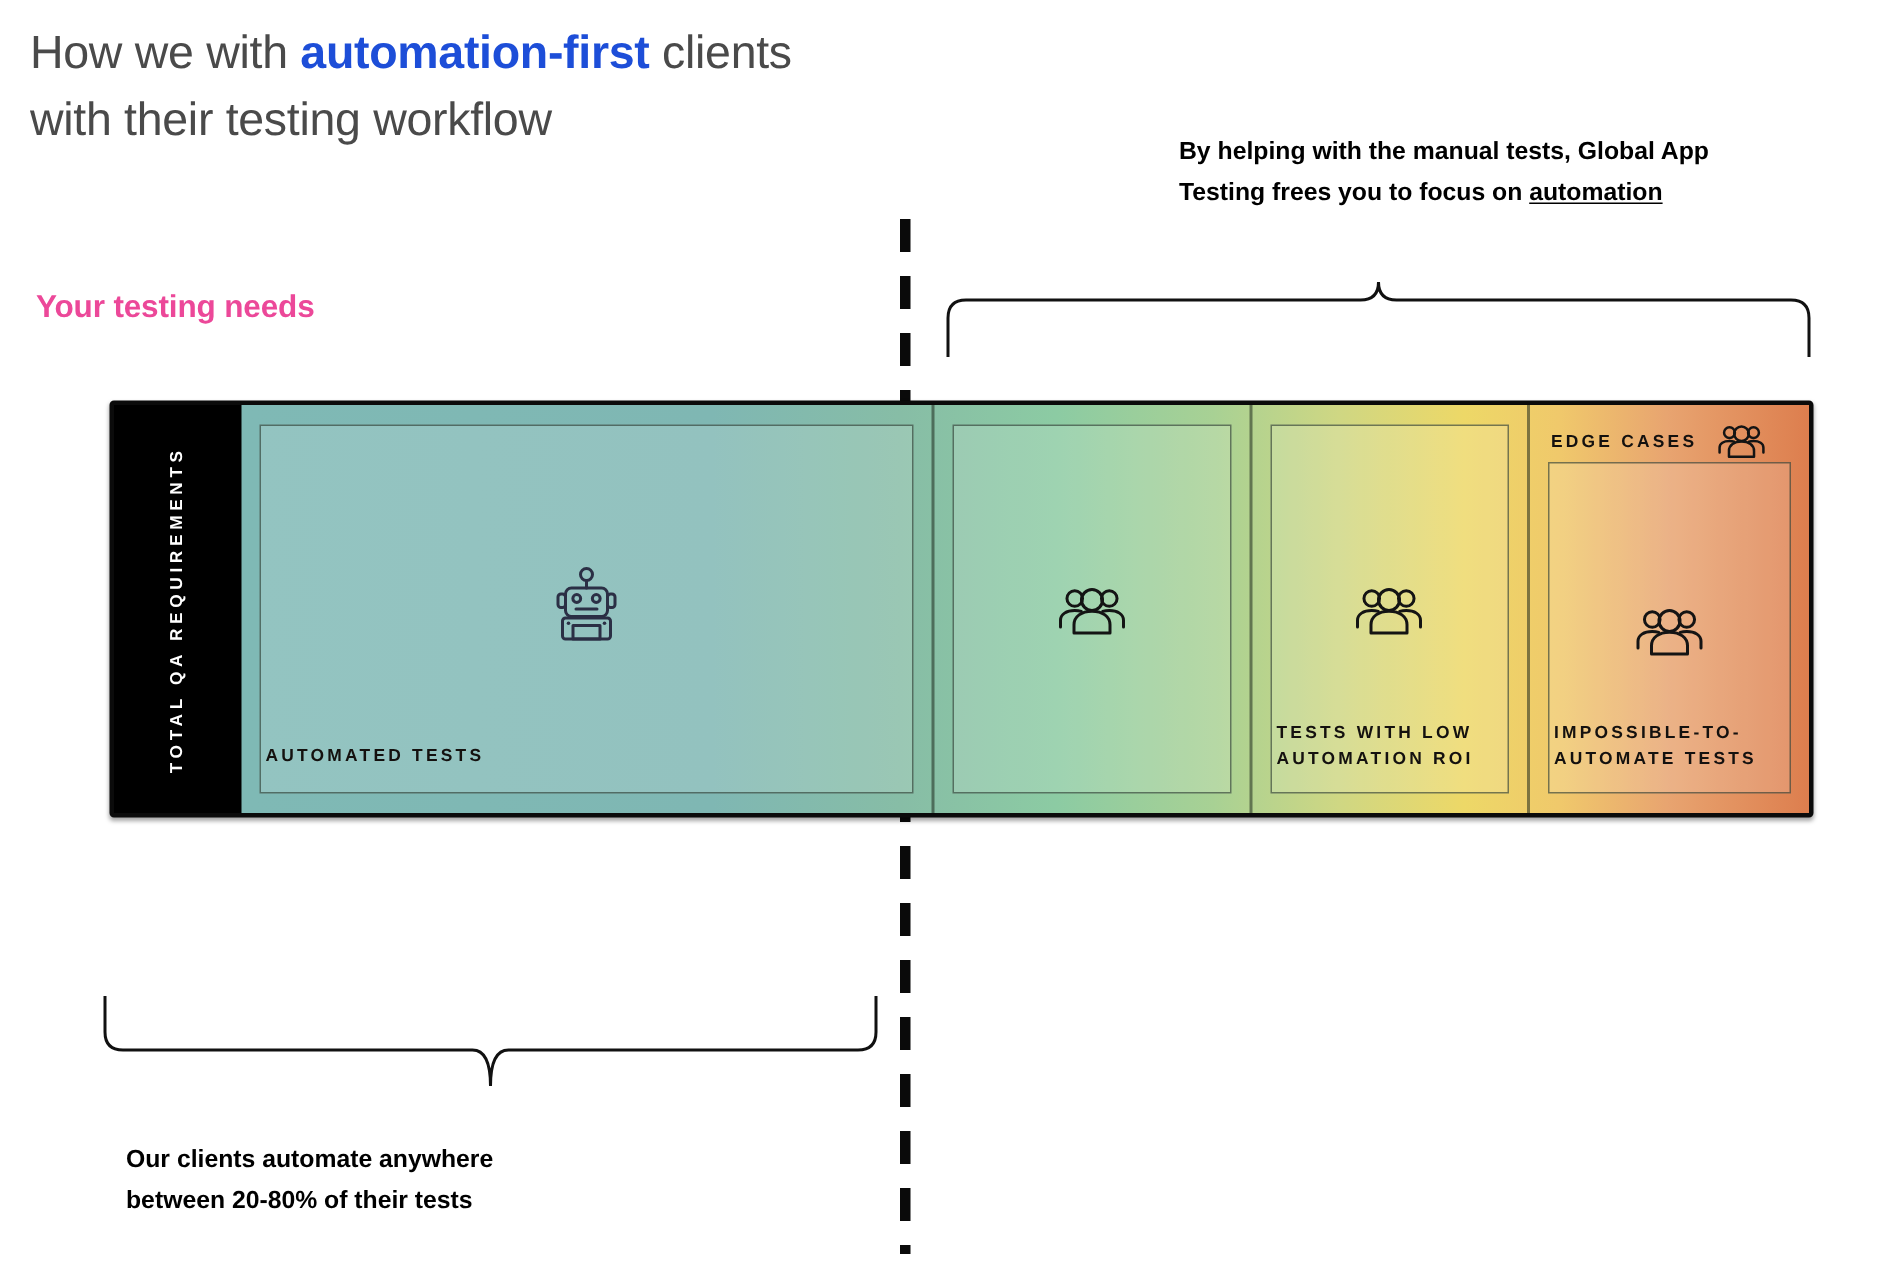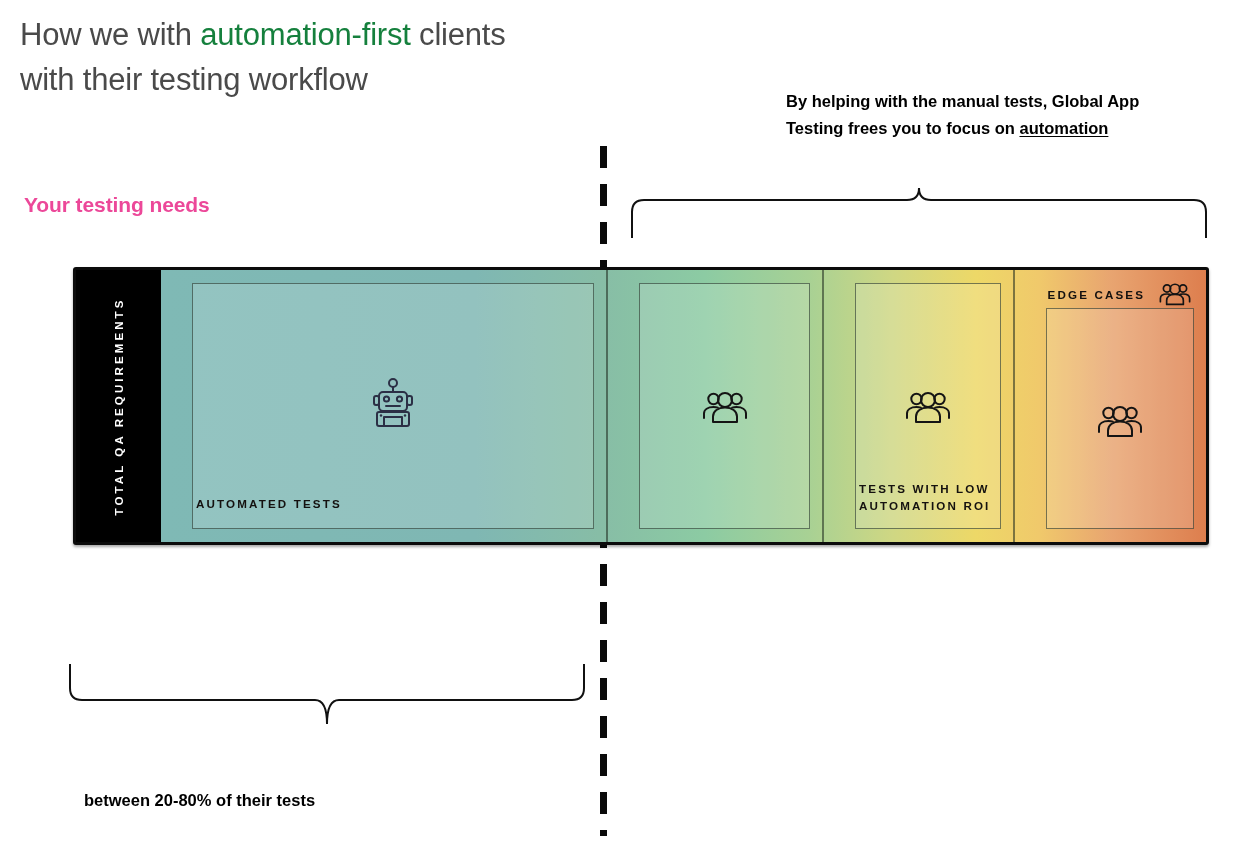--- a/index.html
+++ b/index.html
@@ -10,21 +10,21 @@
     -webkit-font-smoothing:antialiased;
   }
   .abs{position:absolute;}
 
   
   #title{
     left:20px;top:12px;width:700px;
     font-size:31px;line-height:45px;color:#4a4a4a;font-weight:400;
     letter-spacing:-0.2px;
   }
-  #title .em{font-weight:400;color:#15803d;}
+  #title .em{font-weight:700;color:#1d4ed8;}
 
   
   #top-note{
     left:762px;top:88px;width:480px;
     font-size:16.5px;line-height:27px;font-weight:700;color:#000;margin-left:24px;
   }
   #top-note .ul{text-decoration:underline;text-underline-offset:2px;}
 
   
   #needs-heading{
@@ -83,21 +83,20 @@
       #edd867 78%,
       #f0c96b 84%,
       #e8a470 91%,
       #dd7e4e 100%);
     display:flex;
   }
   .panel{
     position:relative;height:100%;
     box-sizing:border-box;
     border-right:2px solid rgba(30,40,30,.55);
-    margin-left:19px;
   }
   .panel:last-child{border-right:none;}
   .inner{
     position:absolute;left:12px;right:12px;top:13px;bottom:13px;
     border:1.6px solid rgba(40,55,45,.62);
     background:rgba(255,255,255,.16);
     box-sizing:border-box;
   }
   .panel.edge .inner{top:38px;}
   .panel-label{
@@ -143,21 +142,21 @@
 
 <svg class="abs" id="brace-top" viewBox="0 0 578 52" fill="none">
   <path d="M2,52 L2,26 Q2,14 14,14 L277,14 Q289,14 289,2 Q289,14 301,14 L564,14 Q576,14 576,26 L576,52" stroke="#111" stroke-width="2" fill="none" stroke-linecap="round"></path>
 </svg>
 
 <svg class="abs" id="brace-bottom" viewBox="0 0 518 62" fill="none">
   <path d="M2,0 L2,24 Q2,36 14,36 L247,36 Q259,36 259,60 Q259,36 271,36 L504,36 Q516,36 516,24 L516,0" stroke="#111" stroke-width="2" fill="none" stroke-linecap="round"></path>
 </svg>
 
 <div class="abs" id="bottom-note">
-  <br>
+  <span>Our clients automate anywhere</span><br>
   <span>between 20-80% of their tests</span>
 </div>
 
 <div class="abs" id="bar">
 
   <div class="abs" id="total-col">
     <div id="total-label">TOTAL QA
 REQUIREMENTS</div>
   </div>
 
@@ -232,16 +231,18 @@
       <div class="panel-icon" style="top:134px">
         <svg width="46" height="34" viewBox="0 0 46 34" fill="none" stroke="#141414" stroke-width="2" stroke-linecap="round" stroke-linejoin="round">
           <circle cx="11.5" cy="9" r="5.2"></circle>
           <path d="M2 28 v-4.5 C2 19.5 6 17 11.5 17 c1.6 0 3.1 .2 4.4 .6"></path>
           <circle cx="34.5" cy="9" r="5.2"></circle>
           <path d="M44 28 v-4.5 C44 19.5 40 17 34.5 17 c-1.6 0 -3.1 .2 -4.4 .6"></path>
           <circle cx="23" cy="10" r="7"></circle>
           <path d="M11 32 v-5.5 C11 21 16 17.5 23 17.5 s12 3.5 12 9 V32 z"></path>
         </svg>
       </div>
+      <div class="panel-label">IMPOSSIBLE-TO-
+AUTOMATE TESTS</div>
     </div>
 
   </div>
 </div>
 
 </body></html>

